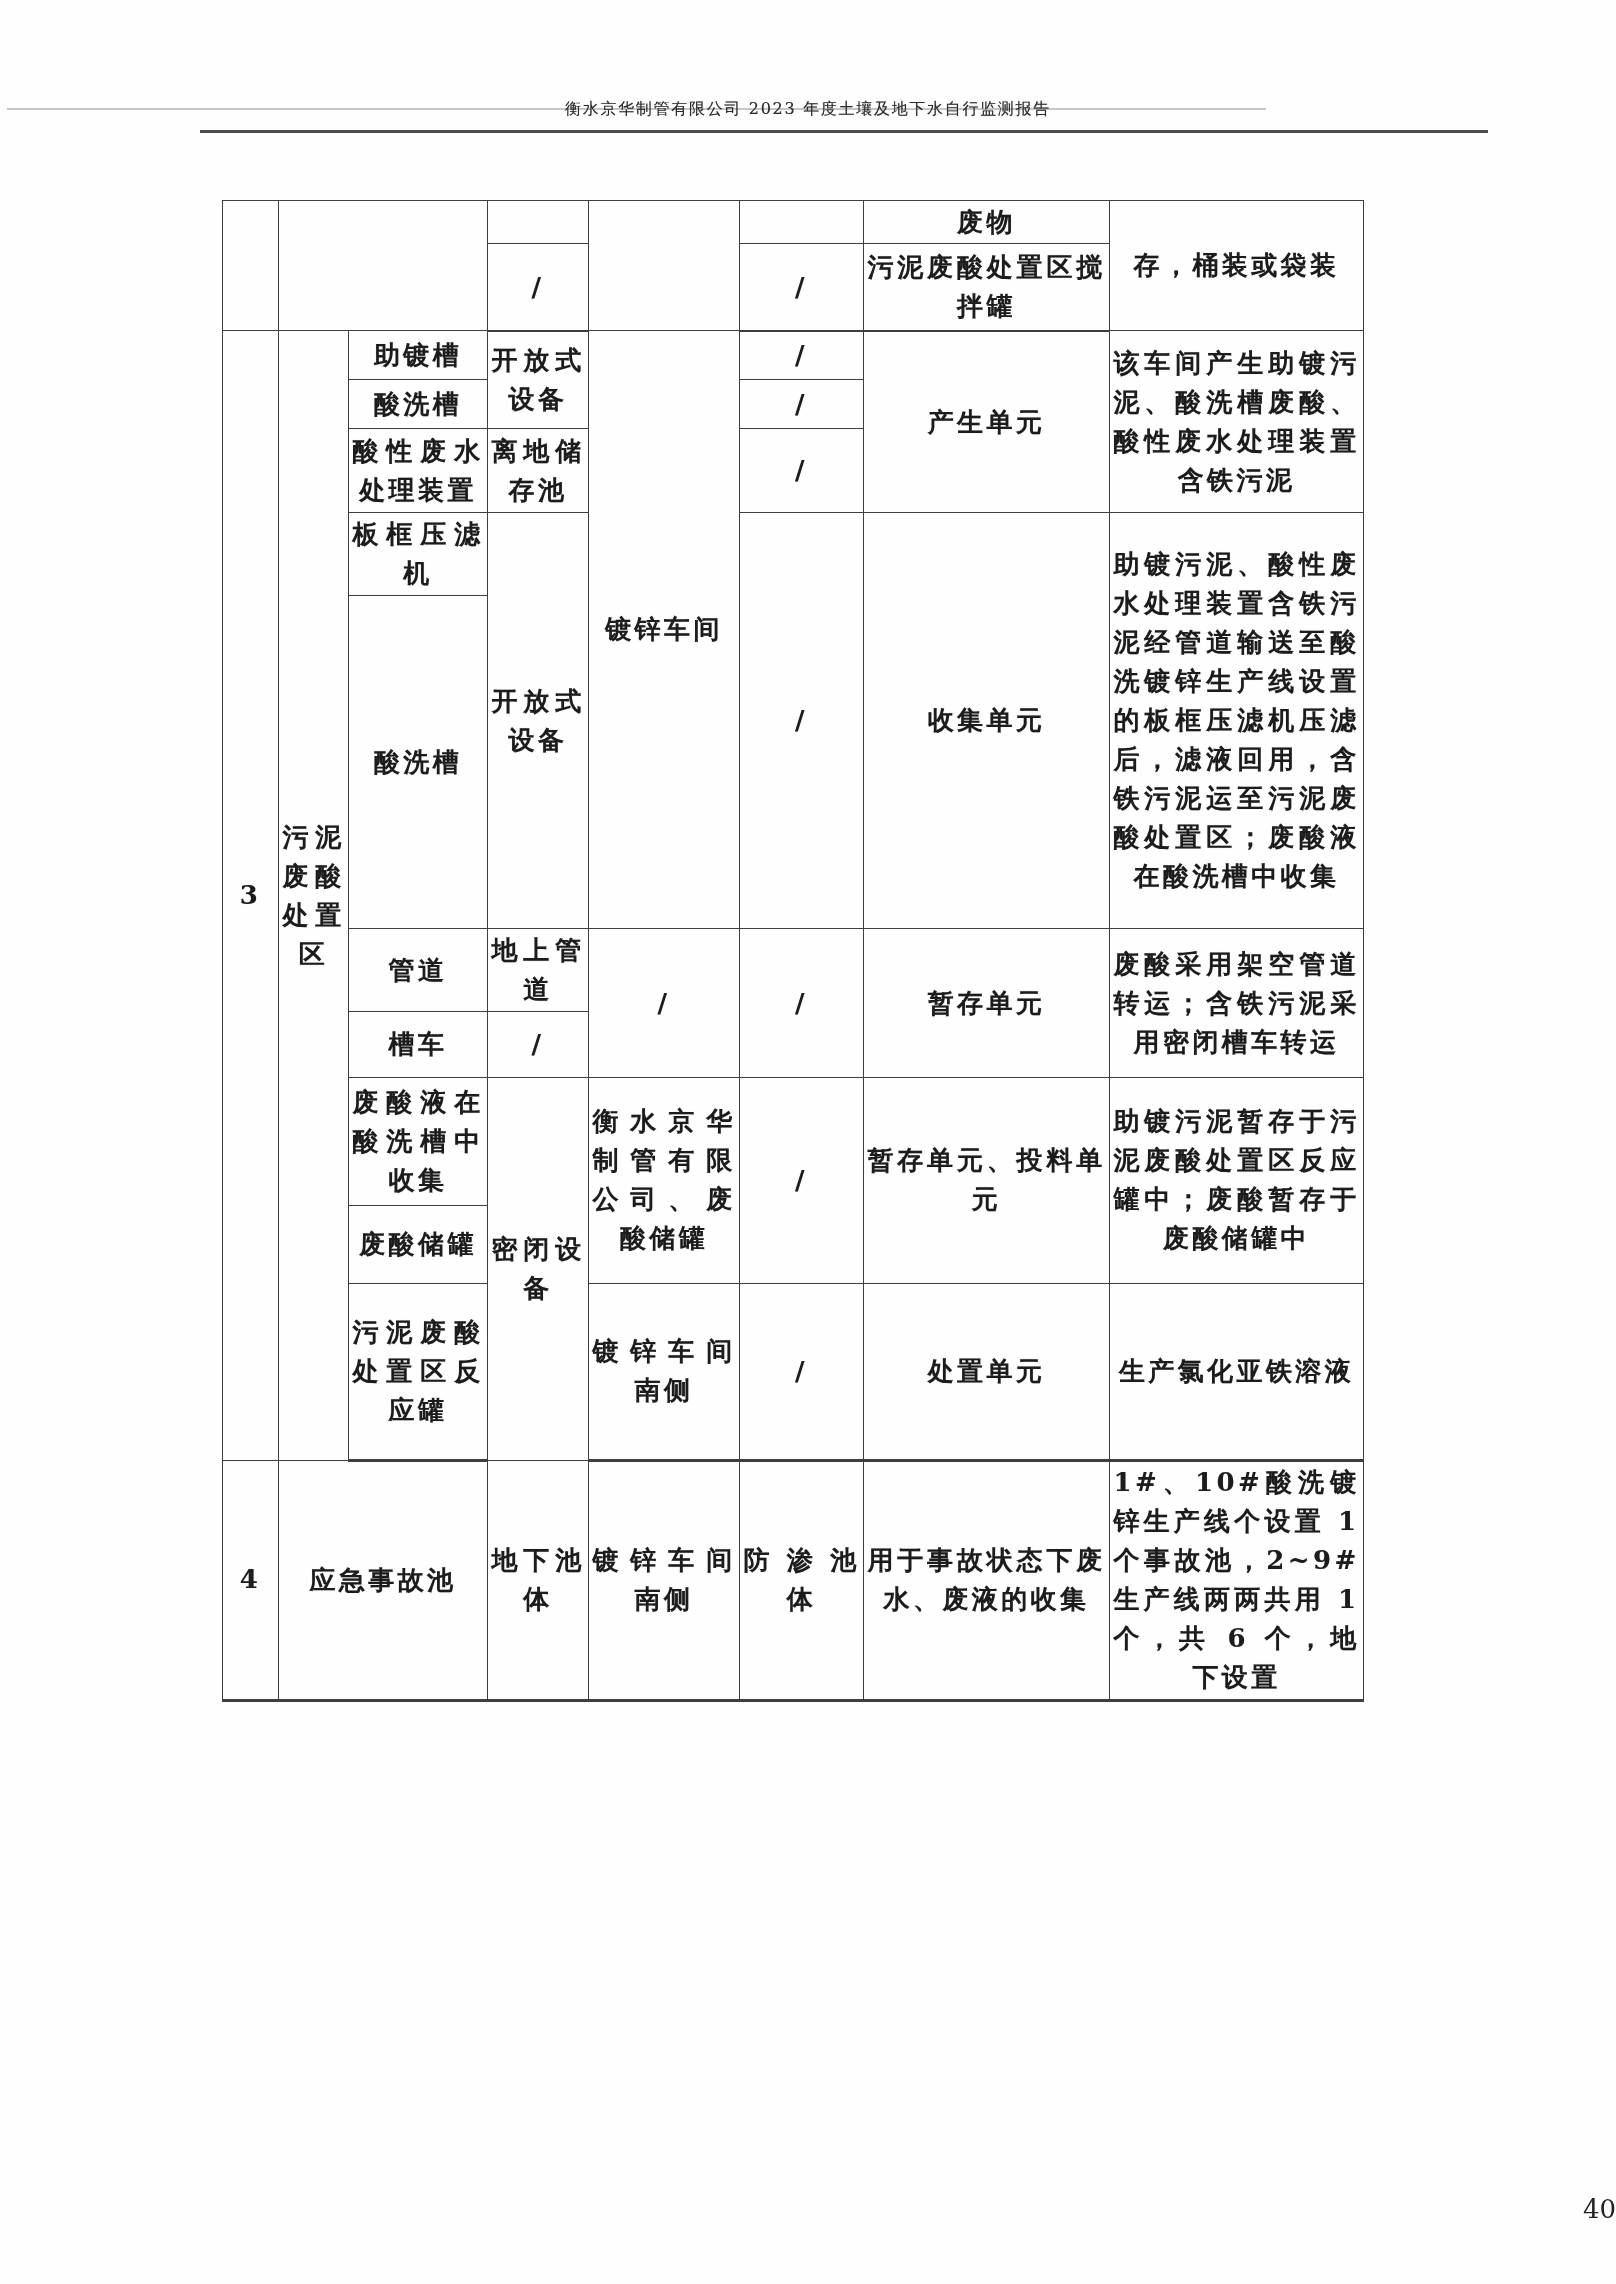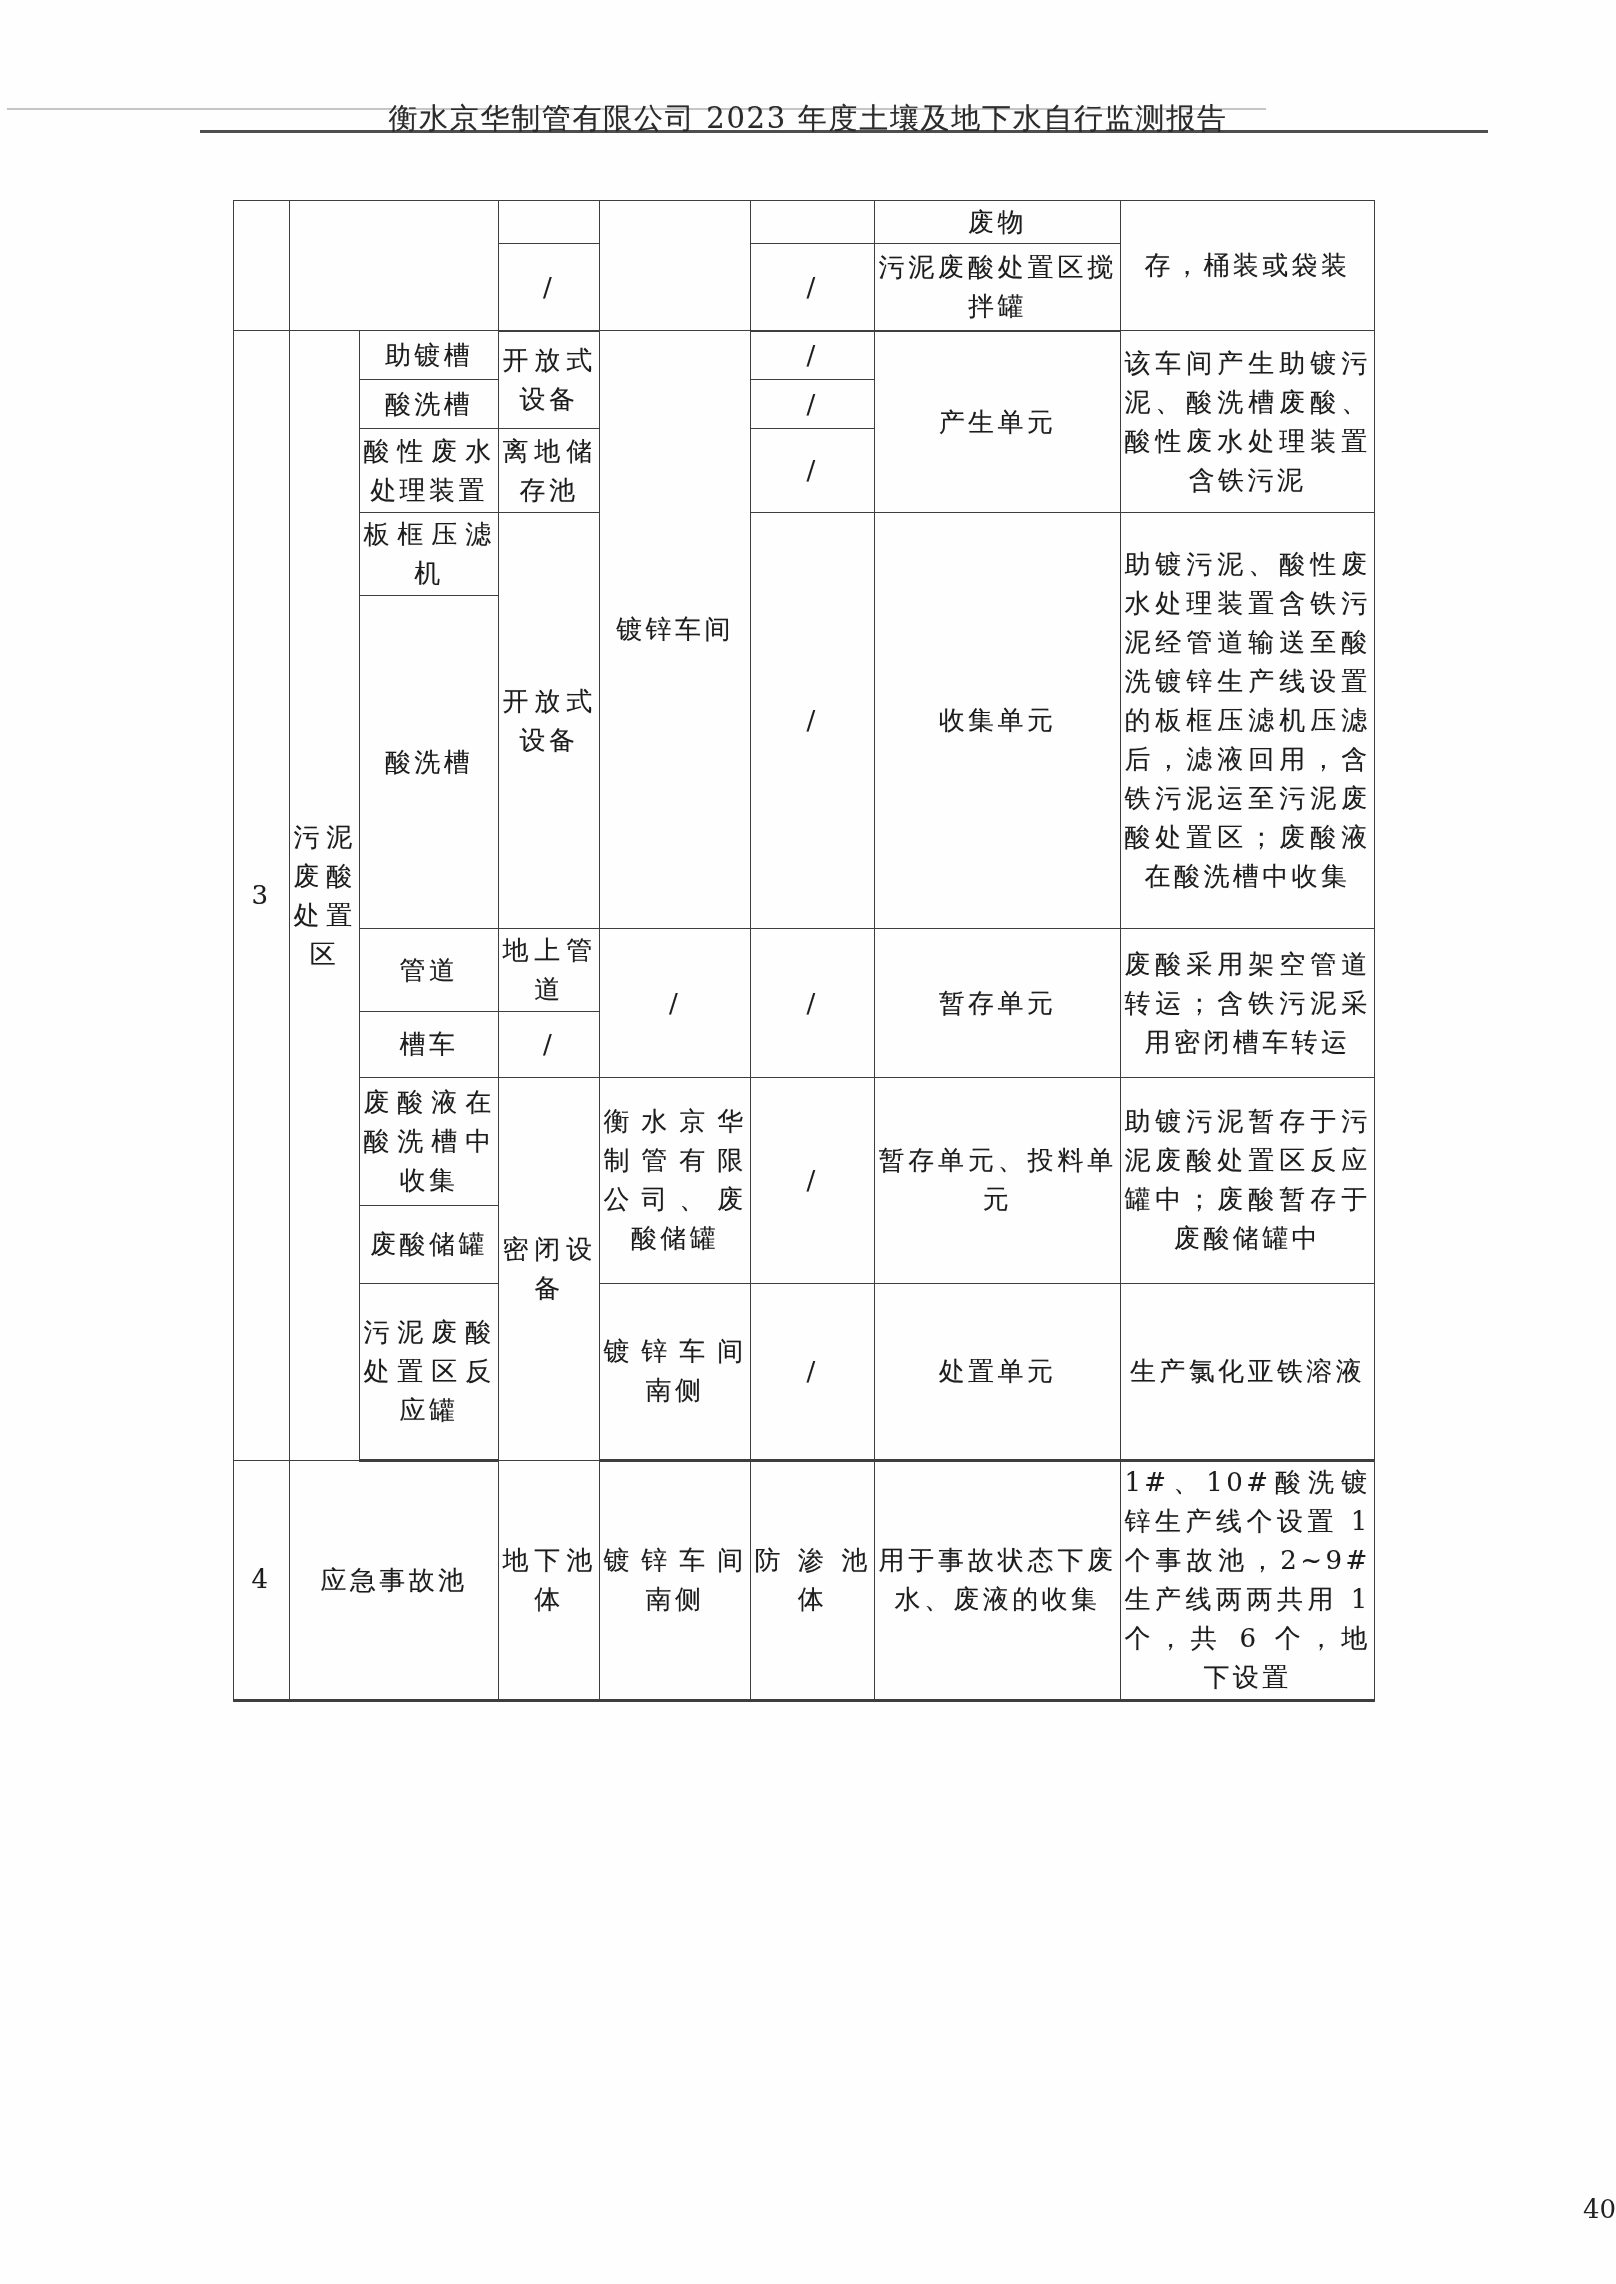--- a/index.html
+++ b/index.html
@@ -20,30 +20,30 @@
     position: absolute; left: 6.7px; top: 108px;
     width: 1259px; height: 1.7px; background: #c6c6c6;
   }
   .hdr-line-dark {
     position: absolute; left: 200px; top: 130px;
     width: 1288px; height: 2.5px; background: #4e4e4e;
   }
   .hdr-title {
     position: absolute; left: 0; top: 99px; width: 1616px;
     text-align: center;
-    font-size: 29px; letter-spacing: 1.7px;
+    font-size: 16px; letter-spacing: 1.7px;
     color: #2b2b2b;
     text-shadow: 0 0 0.8px rgba(0,0,0,0.35);
     white-space: nowrap;
   }
   
   table.rpt {
-    position: absolute; left: 233px; top: 200px;
+    position: absolute; left: 222px; top: 200px;
     width: 1141px;
-    border-collapse: collapse; table-layout: fixed;
+    border-collapse: collapse; table-layout: fixed; font-weight: bold;
   }
   table.rpt td {
     border: 1.7px solid #3e3e3e;
     font-size: 26px;
     line-height: 39px;
     letter-spacing: 3.4px;
     text-align: justify;
     text-align-last: center;
     vertical-align: middle;
     padding: 1.7px 3.4px;

